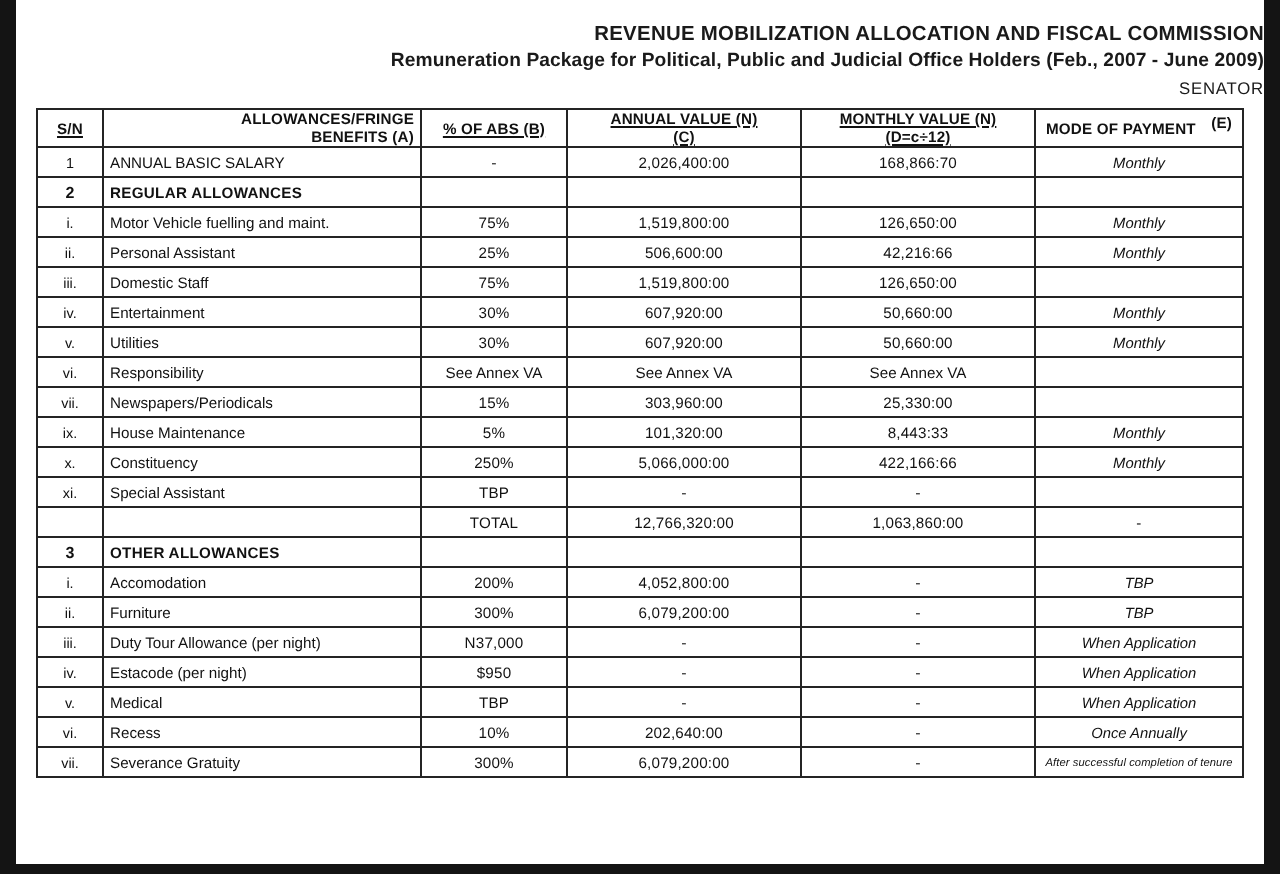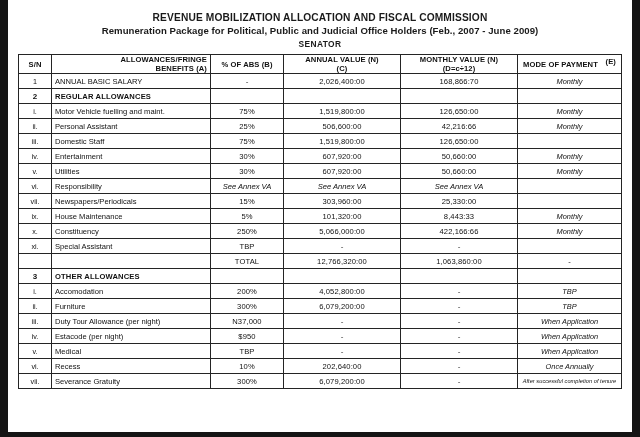--- a/index.html
+++ b/index.html
@@ -17,40 +17,40 @@
     position: absolute;
     left: 8px;
     top: 0px;
     width: 624px;
     height: 432px;
     background: #ffffff;
     box-sizing: border-box;
     overflow: hidden;
   }
   .doc-header {
-    text-align: center;
+    text-align: right;
     padding-top: 11px;
   }
   .title-main {
     font-size: 10.2px;
     font-weight: bold;
     letter-spacing: 0.15px;
     color: #1a1a1a;
     line-height: 13px;
   }
   .title-sub {
     font-size: 9.6px;
     font-weight: bold;
     color: #1a1a1a;
     line-height: 14px;
     letter-spacing: 0.05px;
   }
   .title-office {
     font-size: 8.4px;
-    font-weight: bold;
+    font-weight: normal;
     color: #1a1a1a;
     line-height: 13px;
     letter-spacing: 0.4px;
   }
   .table-wrap {
     margin: 3px 10px 0 10px;
   }
   table.rmafc {
     border-collapse: collapse;
     width: 100%;
@@ -77,21 +77,21 @@
 
   thead td, .hdr td {
     font-weight: bold;
     font-size: 7.6px;
     letter-spacing: 0.1px;
     vertical-align: top;
     padding-top: 2px;
     height: 26px;
     line-height: 11px;
   }
-  .hdr .hcenter { text-align: center; }
+  .hdr .hcenter { text-align: center; text-decoration: underline; }
   .hdr .hleft   { text-align: right; }
   .hdr .hmode   { text-align: left; position: relative; padding-left: 5px; }
   .hdr .hmode .e-mark {
     position: absolute;
     right: 5px;
     top: 2px;
   }
   .section-row td {
     font-weight: bold;
     letter-spacing: 0.15px;
@@ -102,21 +102,21 @@
     font-weight: normal;
     font-size: 8px;
     letter-spacing: 0.2px;
   }
   .rn { font-style: normal; font-size: 7.2px; }
   .mode-cell { font-style: italic; font-size: 7.4px; margin-top: 11px; }
   .mode-small { font-style: italic; font-size: 5.6px; letter-spacing: 0.05px; }
   .dash { font-size: 8px; color: #333; }
   .name-cell { font-size: 7.6px; }
   .numeric { font-size: 7.6px; letter-spacing: 0.1px; }
-  .annex { font-style: italic; }
+  .annex { }
   .edge-left, .edge-right, .edge-bottom {
     position: absolute;
     background: #141414;
   }
   .edge-left  { left: 0; top: 0; width: 8px; height: 437px; }
   .edge-right { right: 0; top: 0; width: 8px; height: 437px; }
   .edge-bottom{ left: 0; bottom: 0; width: 640px; height: 5px; }
 </style>
 </head>
 <body>

